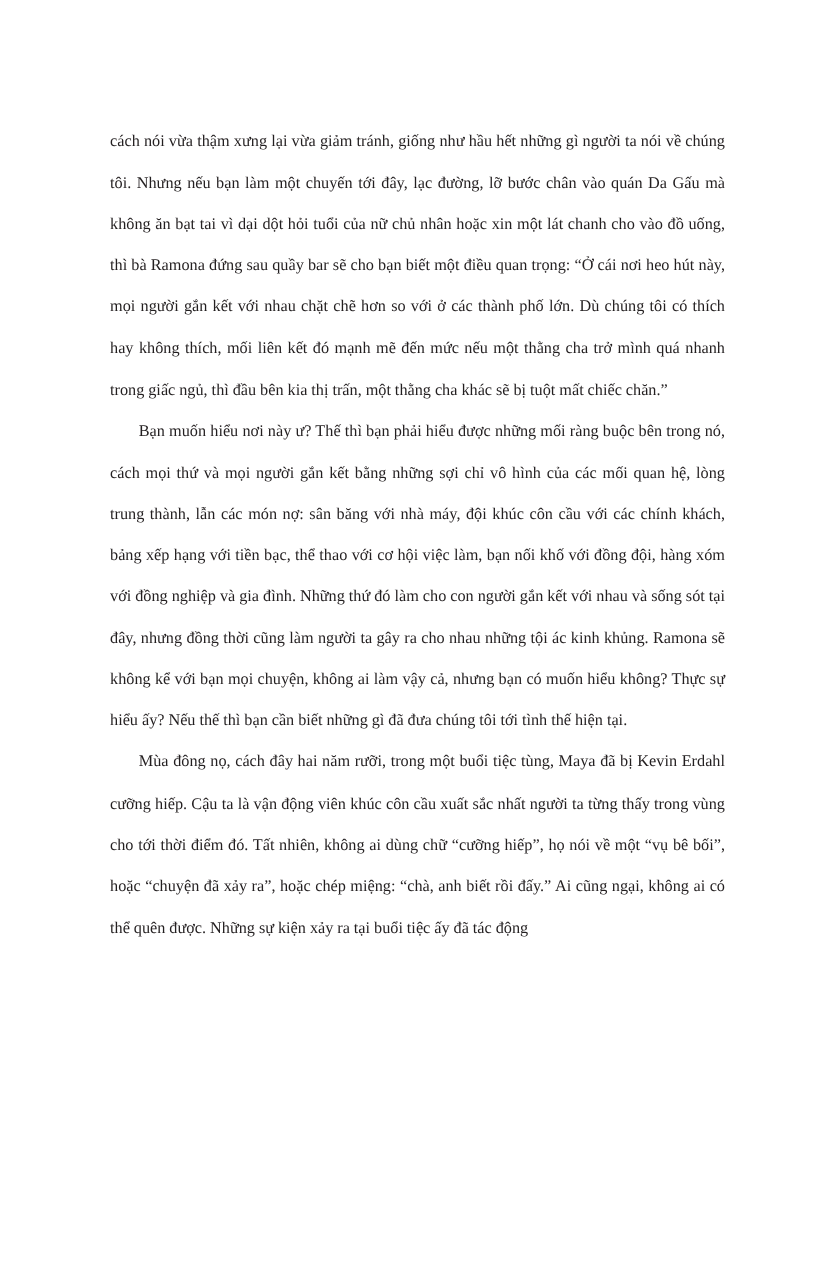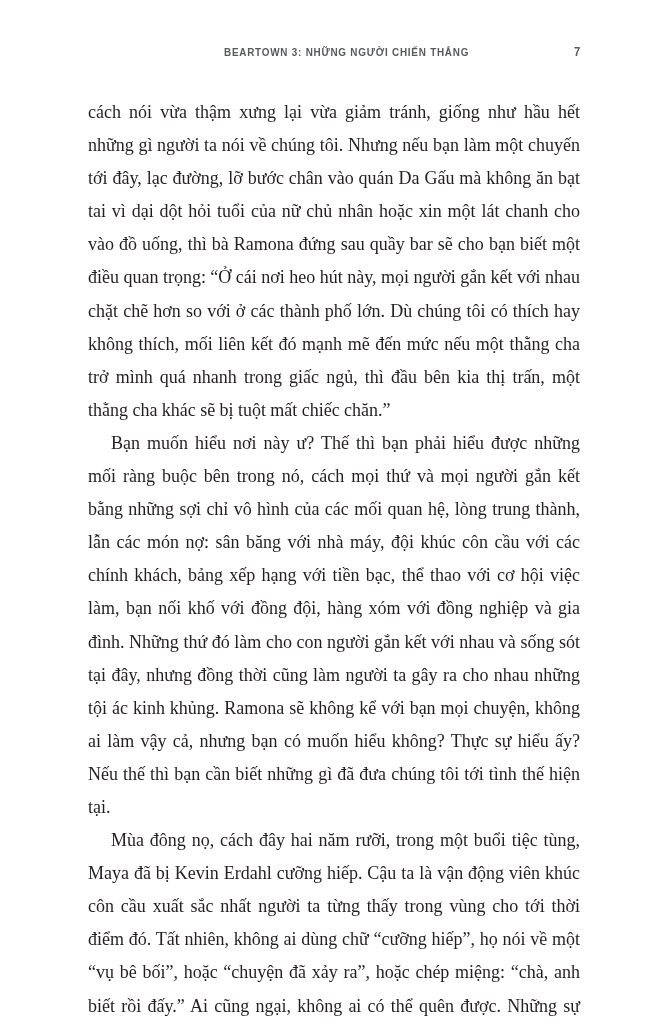--- a/index.html
+++ b/index.html
@@ -62,21 +62,21 @@
   
   .text-block {
     position: absolute;
     left: 88px;
     top: 96px;
     width: 492px;
   }
 
   .para {
     margin: 0;
-    font-size: 18px;
+    font-size: 13px;
     line-height: 33.1px;
     text-align: justify;
     text-justify: inter-word;
     word-spacing: -0.1px;
     hyphens: none;
     color: #231f20;
   }
 
   .para + .para {
     text-indent: 23px;
@@ -85,24 +85,20 @@
   
   .text-block .para:last-child {
     margin-bottom: 0;
   }
 </style>
 </head>
 <body>
 
 <div class="page">
 
-  <div class="running-head">
-    <span class="running-head-title">BEARTOWN 3: NHỮNG NGƯỜI CHIẾN THẮNG</span>
-    <span class="running-head-folio">7</span>
-  </div>
 
   <div class="text-block">
     <p class="para">cách nói vừa thậm xưng lại vừa giảm tránh, giống như hầu hết những gì người ta nói về chúng tôi. Nhưng nếu bạn làm một chuyến tới đây, lạc đường, lỡ bước chân vào quán Da Gấu mà không ăn bạt tai vì dại dột hỏi tuổi của nữ chủ nhân hoặc xin một lát chanh cho vào đồ uống, thì bà Ramona đứng sau quầy bar sẽ cho bạn biết một điều quan trọng: “Ở cái nơi heo hút này, mọi người gắn kết với nhau chặt chẽ hơn so với ở các thành phố lớn. Dù chúng tôi có thích hay không thích, mối liên kết đó mạnh mẽ đến mức nếu một thằng cha trở mình quá nhanh trong giấc ngủ, thì đầu bên kia thị trấn, một thằng cha khác sẽ bị tuột mất chiếc chăn.”</p>
     <p class="para">Bạn muốn hiểu nơi này ư? Thế thì bạn phải hiểu được những mối ràng buộc bên trong nó, cách mọi thứ và mọi người gắn kết bằng những sợi chỉ vô hình của các mối quan hệ, lòng trung thành, lẫn các món nợ: sân băng với nhà máy, đội khúc côn cầu với các chính khách, bảng xếp hạng với tiền bạc, thể thao với cơ hội việc làm, bạn nối khố với đồng đội, hàng xóm với đồng nghiệp và gia đình. Những thứ đó làm cho con người gắn kết với nhau và sống sót tại đây, nhưng đồng thời cũng làm người ta gây ra cho nhau những tội ác kinh khủng. Ramona sẽ không kể với bạn mọi chuyện, không ai làm vậy cả, nhưng bạn có muốn hiểu không? Thực sự hiểu ấy? Nếu thế thì bạn cần biết những gì đã đưa chúng tôi tới tình thế hiện tại.</p>
     <p class="para">Mùa đông nọ, cách đây hai năm rưỡi, trong một buổi tiệc tùng, Maya đã bị Kevin Erdahl cưỡng hiếp. Cậu ta là vận động viên khúc côn cầu xuất sắc nhất người ta từng thấy trong vùng cho tới thời điểm đó. Tất nhiên, không ai dùng chữ “cưỡng hiếp”, họ nói về một “vụ bê bối”, hoặc “chuyện đã xảy ra”, hoặc chép miệng: “chà, anh biết rồi đấy.” Ai cũng ngại, không ai có thể quên được. Những sự kiện xảy ra tại buổi tiệc ấy đã tác động</p>
   </div>
 
 </div>
 
 </body></html>

